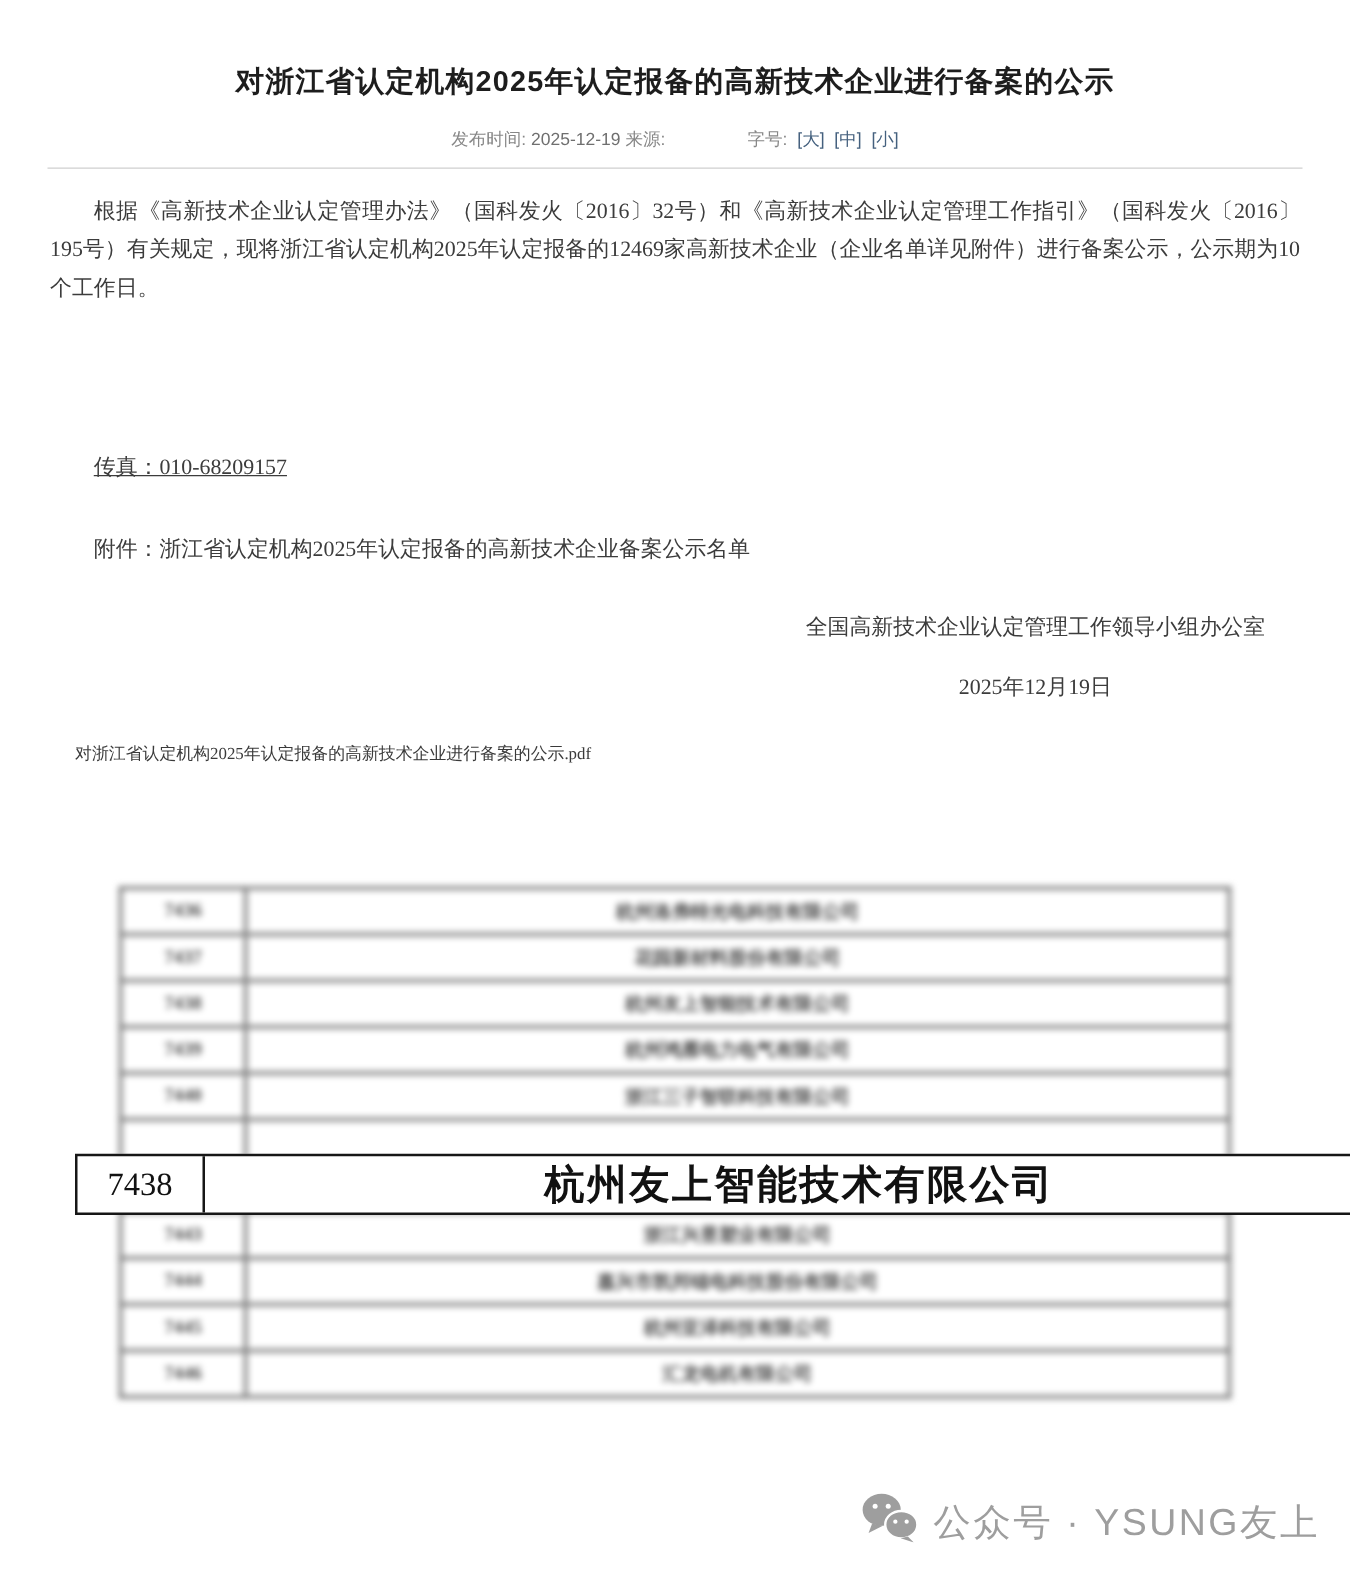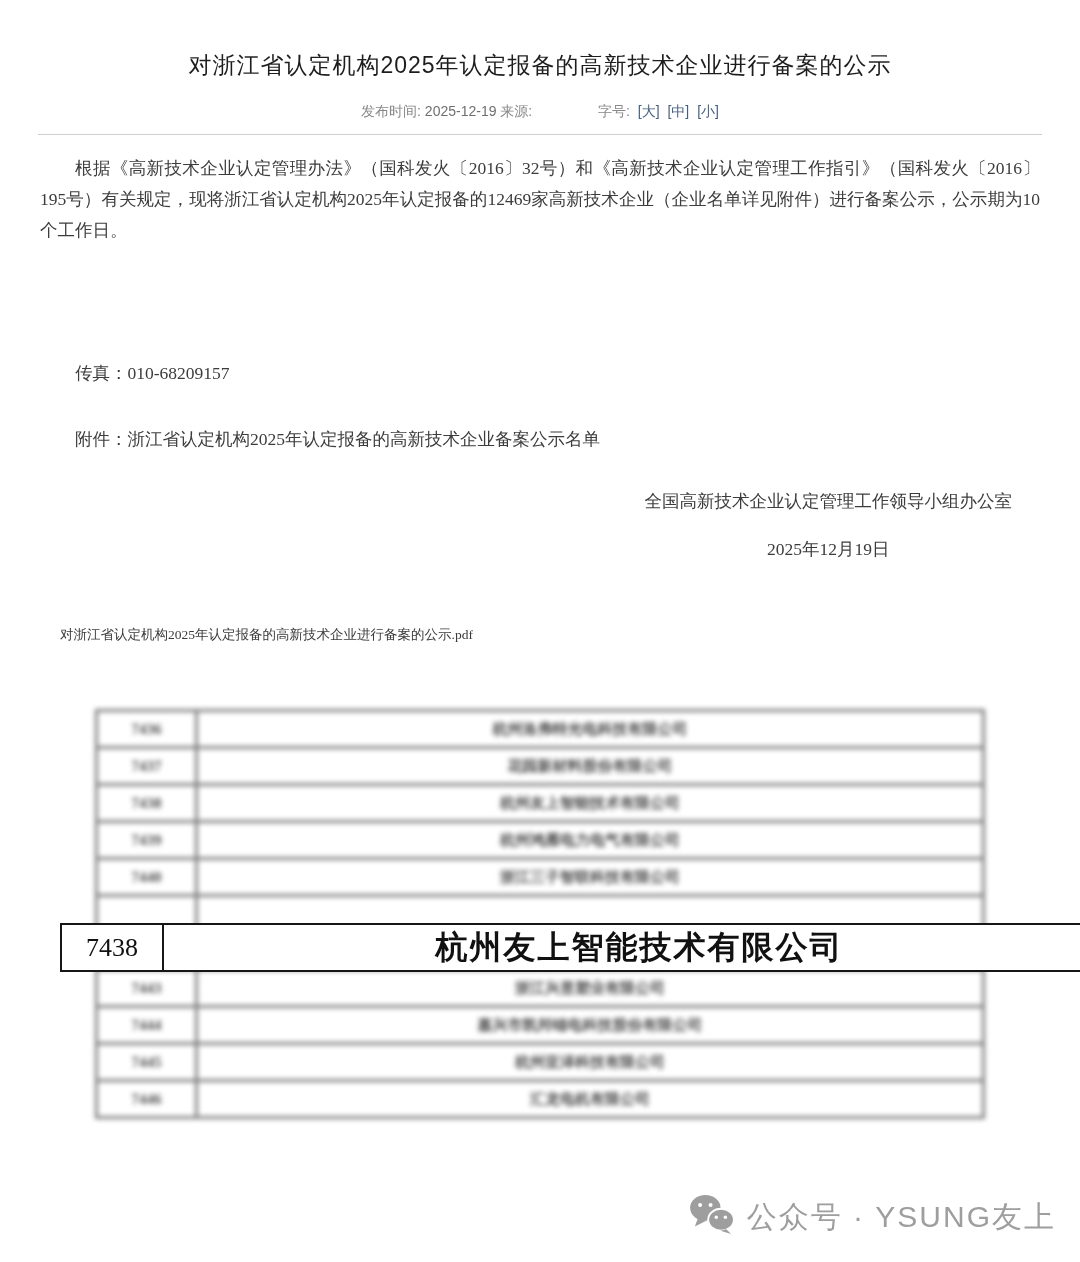--- a/index.html
+++ b/index.html
@@ -14,21 +14,21 @@
     overflow: hidden;
   }
 
   
   .doc-title {
     position: absolute;
     top: 50px; left: 0; right: 0;
     text-align: center;
     font-family: "Liberation Sans", "DejaVu Sans", sans-serif;
     font-size: 23px;
-    font-weight: normal;
+    font-weight: bold;
     color: #1d1d1d;
     letter-spacing: 1px;
   }
   .meta-line {
     position: absolute;
     top: 103px; left: 0; right: 0;
     text-align: center;
     font-family: Liberation Sans, sans-serif;
     font-size: 14px;
     color: #878787;
@@ -51,37 +51,37 @@
     position: absolute;
     left: 40px; right: 40px;
     font-size: 17.5px;
     line-height: 31px;
     color: #3c3c3c;
     text-align: justify;
     text-indent: 2em;
   }
   .p1 { top: 153px; }
   .p2 { top: 262px; }
-  .fax-line { top: 358px; text-indent: 2em; }
+  .fax-line { top: 358px; text-indent: 2em; text-decoration: underline; }
   .attachment-line { top: 424px; text-indent: 2em; }
 
   .signature-block {
     position: absolute;
     top: 489px;
     right: 68px;
     text-align: center;
     font-size: 17.5px;
     color: #3c3c3c;
   }
   .signature-office { display: block; }
   .signature-date { display: block; margin-top: 24px; }
 
   .pdf-link {
     position: absolute;
-    top: 626px; left: 60px;
+    top: 594px; left: 60px;
     font-size: 13.5px;
     color: #3a3a3a;
     cursor: pointer;
   }
 
   
   .blur-wrap {
     position: absolute;
     top: 709px; left: 95px;
     width: 890px;

